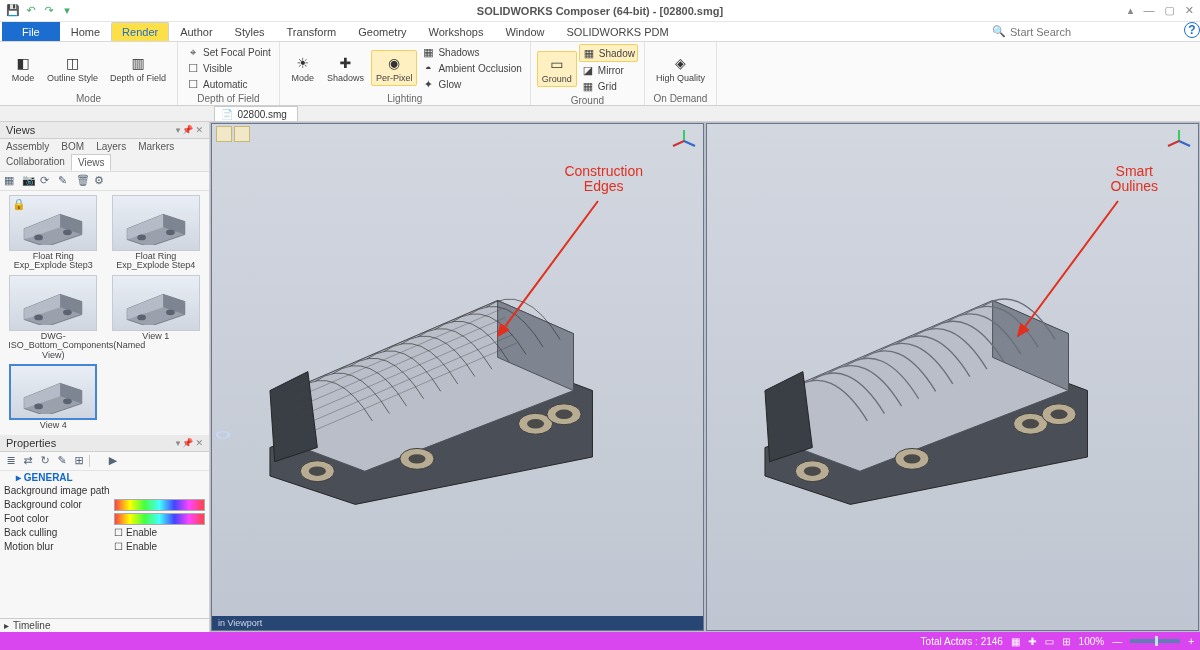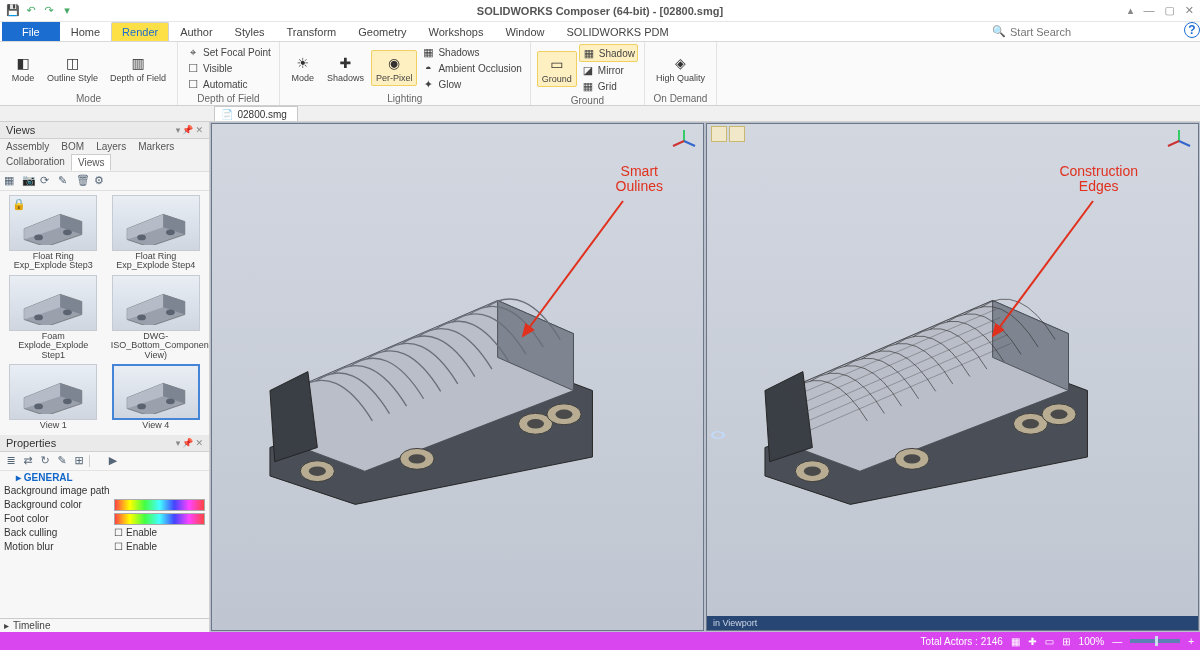--- a/index.html
+++ b/index.html
@@ -274,48 +274,34 @@
             <svg viewBox="0 0 100 60" width="72" height="44">
               <g transform="translate(10,8)">
                 <polygon points="0,30 50,10 80,20 80,38 30,55 0,45" fill="#9aa1ad" stroke="#555" stroke-width="0.8"></polygon>
                 <polygon points="0,30 50,10 50,28 0,45" fill="#b6bcc7"></polygon>
                 <polygon points="50,10 80,20 80,38 50,28" fill="#7e8592"></polygon>
                 <ellipse cx="20" cy="42" rx="6" ry="4" fill="#5b6270"></ellipse>
                 <ellipse cx="60" cy="35" rx="6" ry="4" fill="#5b6270"></ellipse>
               </g>
             </svg>
           </div>
-          <div class="cap">Foam Explode_Explode Step1</div>
+          <div class="cap">DWG-ISO_Bottom_Components(Named View)</div>
         </div>
         <div class="viewcard">
           <div class="thumb">
             <svg viewBox="0 0 100 60" width="72" height="44">
               <g transform="translate(10,8)">
                 <polygon points="0,30 50,10 80,20 80,38 30,55 0,45" fill="#9aa1ad" stroke="#555" stroke-width="0.8"></polygon>
                 <polygon points="0,30 50,10 50,28 0,45" fill="#b6bcc7"></polygon>
                 <polygon points="50,10 80,20 80,38 50,28" fill="#7e8592"></polygon>
                 <ellipse cx="20" cy="42" rx="6" ry="4" fill="#5b6270"></ellipse>
                 <ellipse cx="60" cy="35" rx="6" ry="4" fill="#5b6270"></ellipse>
               </g>
             </svg>
           </div>
-          <div class="cap">DWG-ISO_Bottom_Components(Named View)</div>
-        </div>
-        <div class="viewcard">
-          <div class="thumb">
-            <svg viewBox="0 0 100 60" width="72" height="44">
-              <g transform="translate(10,8)">
-                <polygon points="0,30 50,10 80,20 80,38 30,55 0,45" fill="#9aa1ad" stroke="#555" stroke-width="0.8"></polygon>
-                <polygon points="0,30 50,10 50,28 0,45" fill="#b6bcc7"></polygon>
-                <polygon points="50,10 80,20 80,38 50,28" fill="#7e8592"></polygon>
-                <ellipse cx="20" cy="42" rx="6" ry="4" fill="#5b6270"></ellipse>
-                <ellipse cx="60" cy="35" rx="6" ry="4" fill="#5b6270"></ellipse>
-              </g>
-            </svg>
-          </div>
           <div class="cap">View 1</div>
         </div>
         <div class="viewcard sel">
           <div class="thumb">
             <svg viewBox="0 0 100 60" width="72" height="44">
               <g transform="translate(10,8)">
                 <polygon points="0,30 50,10 80,20 80,38 30,55 0,45" fill="#9aa1ad" stroke="#555" stroke-width="0.8"></polygon>
                 <polygon points="0,30 50,10 50,28 0,45" fill="#b6bcc7"></polygon>
                 <polygon points="50,10 80,20 80,38 50,28" fill="#7e8592"></polygon>
                 <ellipse cx="20" cy="42" rx="6" ry="4" fill="#5b6270"></ellipse>
@@ -379,67 +365,20 @@
           </div>
         </div>
       </div>
     <div class="timeline">
       <span>▸</span>
       <span>Timeline</span>
     </div>
   </div>
 
   <div class="viewport">
-    <div class="viewhalf">
-      <svg class="triad" viewBox="0 0 26 26">
-          <line x1="13" y1="13" x2="13" y2="2" stroke="#3c6" stroke-width="2"></line>
-          <line x1="13" y1="13" x2="24" y2="18" stroke="#36c" stroke-width="2"></line>
-          <line x1="13" y1="13" x2="2" y2="18" stroke="#c33" stroke-width="2"></line>
-        </svg>
-      <div class="inner"><svg class="mini-machine" viewBox="0 0 400 260" preserveAspectRatio="xMidYMid meet">
-            <g transform="translate(20,10)">
-              <polygon points="20,200 280,110 360,140 360,210 110,260 20,230" fill="#4a4f57" stroke="#222" stroke-width="1"></polygon>
-              <polygon points="40,140 260,45 340,80 340,140 120,225 40,195" fill="#b9bec8" stroke="#4b4f57"></polygon>
-              <polygon points="260,45 340,80 340,140 260,105" fill="#7e8490" stroke="#4b4f57"></polygon>
-              <path d="M50,138 Q90,110 128,172" fill="none" stroke="#6a6f79" stroke-width="1.4"></path>
-              <path d="M68,130.2 Q108,102.19999999999999 146,164.2" fill="none" stroke="#6a6f79" stroke-width="1.4"></path>
-              <path d="M86,122.4 Q126,94.4 164,156.4" fill="none" stroke="#6a6f79" stroke-width="1.4"></path>
-              <path d="M104,114.6 Q144,86.6 182,148.6" fill="none" stroke="#6a6f79" stroke-width="1.4"></path>
-              <path d="M122,106.8 Q162,78.8 200,140.8" fill="none" stroke="#6a6f79" stroke-width="1.4"></path>
-              <path d="M140,99 Q180,71 218,133" fill="none" stroke="#6a6f79" stroke-width="1.4"></path>
-              <path d="M158,91.2 Q198,63.2 236,125.2" fill="none" stroke="#6a6f79" stroke-width="1.4"></path>
-              <path d="M176,83.4 Q216,55.400000000000006 254,117.4" fill="none" stroke="#6a6f79" stroke-width="1.4"></path>
-              <path d="M194,75.6 Q234,47.599999999999994 272,109.6" fill="none" stroke="#6a6f79" stroke-width="1.4"></path>
-              <path d="M212,67.8 Q252,39.8 290,101.8" fill="none" stroke="#6a6f79" stroke-width="1.4"></path>
-              <path d="M230,60 Q270,32 308,94" fill="none" stroke="#6a6f79" stroke-width="1.4"></path>
-              <path d="M248,52.2 Q288,24.200000000000003 326,86.2" fill="none" stroke="#6a6f79" stroke-width="1.4"></path>
-              <polygon points="20,140 60,120 70,200 25,215" fill="#3a3e45" stroke="#222"></polygon>
-              <ellipse cx="70" cy="225" rx="18" ry="11" fill="#b8ad92" stroke="#3a3a3a"></ellipse>
-              <ellipse cx="70" cy="225" rx="9" ry="5" fill="#4a4a4a"></ellipse>
-              <ellipse cx="175" cy="212" rx="18" ry="11" fill="#b8ad92" stroke="#3a3a3a"></ellipse>
-              <ellipse cx="175" cy="212" rx="9" ry="5" fill="#4a4a4a"></ellipse>
-              <ellipse cx="300" cy="175" rx="18" ry="11" fill="#b8ad92" stroke="#3a3a3a"></ellipse>
-              <ellipse cx="300" cy="175" rx="9" ry="5" fill="#4a4a4a"></ellipse>
-              <ellipse cx="330" cy="165" rx="18" ry="11" fill="#b8ad92" stroke="#3a3a3a"></ellipse>
-              <ellipse cx="330" cy="165" rx="9" ry="5" fill="#4a4a4a"></ellipse>
-            </g>
-          </svg></div>
-      <div class="annot" style="top:40px; right:40px;">
-        <div>Smart</div>
-          <div>Oulines</div>
-      </div>
-      <svg style="position:absolute;top:72px;right:70px;width:120px;height:150px;pointer-events:none">
-          <defs>
-            <marker id="ah2" markerWidth="8" markerHeight="8" refX="6" refY="3" orient="auto">
-              <path d="M0,0 L7,3 L0,6 Z" fill="#e1301e"></path>
-            </marker>
-          </defs>
-          <line x1="110" y1="5" x2="10" y2="140" stroke="#e1301e" stroke-width="2" marker-end="url(#ah2)"></line>
-        </svg>
-    </div>
     <div class="viewhalf">
       <div class="vptoolbar">
         <span></span>
         <span></span>
       </div>
       <svg class="triad" viewBox="0 0 26 26">
           <line x1="13" y1="13" x2="13" y2="2" stroke="#3c6" stroke-width="2"></line>
           <line x1="13" y1="13" x2="24" y2="18" stroke="#36c" stroke-width="2"></line>
           <line x1="13" y1="13" x2="2" y2="18" stroke="#c33" stroke-width="2"></line>
         </svg>
@@ -487,20 +426,67 @@
             <marker id="ah1" markerWidth="8" markerHeight="8" refX="6" refY="3" orient="auto">
               <path d="M0,0 L7,3 L0,6 Z" fill="#e1301e"></path>
             </marker>
           </defs>
           <line x1="110" y1="5" x2="10" y2="140" stroke="#e1301e" stroke-width="2" marker-end="url(#ah1)"></line>
         </svg>
       <div class="vpstatus">
           <span>in Viewport</span>
         </div>
     </div>
+    <div class="viewhalf">
+      <svg class="triad" viewBox="0 0 26 26">
+          <line x1="13" y1="13" x2="13" y2="2" stroke="#3c6" stroke-width="2"></line>
+          <line x1="13" y1="13" x2="24" y2="18" stroke="#36c" stroke-width="2"></line>
+          <line x1="13" y1="13" x2="2" y2="18" stroke="#c33" stroke-width="2"></line>
+        </svg>
+      <div class="inner"><svg class="mini-machine" viewBox="0 0 400 260" preserveAspectRatio="xMidYMid meet">
+            <g transform="translate(20,10)">
+              <polygon points="20,200 280,110 360,140 360,210 110,260 20,230" fill="#4a4f57" stroke="#222" stroke-width="1"></polygon>
+              <polygon points="40,140 260,45 340,80 340,140 120,225 40,195" fill="#b9bec8" stroke="#4b4f57"></polygon>
+              <polygon points="260,45 340,80 340,140 260,105" fill="#7e8490" stroke="#4b4f57"></polygon>
+              <path d="M50,138 Q90,110 128,172" fill="none" stroke="#6a6f79" stroke-width="1.4"></path>
+              <path d="M68,130.2 Q108,102.19999999999999 146,164.2" fill="none" stroke="#6a6f79" stroke-width="1.4"></path>
+              <path d="M86,122.4 Q126,94.4 164,156.4" fill="none" stroke="#6a6f79" stroke-width="1.4"></path>
+              <path d="M104,114.6 Q144,86.6 182,148.6" fill="none" stroke="#6a6f79" stroke-width="1.4"></path>
+              <path d="M122,106.8 Q162,78.8 200,140.8" fill="none" stroke="#6a6f79" stroke-width="1.4"></path>
+              <path d="M140,99 Q180,71 218,133" fill="none" stroke="#6a6f79" stroke-width="1.4"></path>
+              <path d="M158,91.2 Q198,63.2 236,125.2" fill="none" stroke="#6a6f79" stroke-width="1.4"></path>
+              <path d="M176,83.4 Q216,55.400000000000006 254,117.4" fill="none" stroke="#6a6f79" stroke-width="1.4"></path>
+              <path d="M194,75.6 Q234,47.599999999999994 272,109.6" fill="none" stroke="#6a6f79" stroke-width="1.4"></path>
+              <path d="M212,67.8 Q252,39.8 290,101.8" fill="none" stroke="#6a6f79" stroke-width="1.4"></path>
+              <path d="M230,60 Q270,32 308,94" fill="none" stroke="#6a6f79" stroke-width="1.4"></path>
+              <path d="M248,52.2 Q288,24.200000000000003 326,86.2" fill="none" stroke="#6a6f79" stroke-width="1.4"></path>
+              <polygon points="20,140 60,120 70,200 25,215" fill="#3a3e45" stroke="#222"></polygon>
+              <ellipse cx="70" cy="225" rx="18" ry="11" fill="#b8ad92" stroke="#3a3a3a"></ellipse>
+              <ellipse cx="70" cy="225" rx="9" ry="5" fill="#4a4a4a"></ellipse>
+              <ellipse cx="175" cy="212" rx="18" ry="11" fill="#b8ad92" stroke="#3a3a3a"></ellipse>
+              <ellipse cx="175" cy="212" rx="9" ry="5" fill="#4a4a4a"></ellipse>
+              <ellipse cx="300" cy="175" rx="18" ry="11" fill="#b8ad92" stroke="#3a3a3a"></ellipse>
+              <ellipse cx="300" cy="175" rx="9" ry="5" fill="#4a4a4a"></ellipse>
+              <ellipse cx="330" cy="165" rx="18" ry="11" fill="#b8ad92" stroke="#3a3a3a"></ellipse>
+              <ellipse cx="330" cy="165" rx="9" ry="5" fill="#4a4a4a"></ellipse>
+            </g>
+          </svg></div>
+      <div class="annot" style="top:40px; right:40px;">
+        <div>Smart</div>
+          <div>Oulines</div>
+      </div>
+      <svg style="position:absolute;top:72px;right:70px;width:120px;height:150px;pointer-events:none">
+          <defs>
+            <marker id="ah2" markerWidth="8" markerHeight="8" refX="6" refY="3" orient="auto">
+              <path d="M0,0 L7,3 L0,6 Z" fill="#e1301e"></path>
+            </marker>
+          </defs>
+          <line x1="110" y1="5" x2="10" y2="140" stroke="#e1301e" stroke-width="2" marker-end="url(#ah2)"></line>
+        </svg>
+    </div>
   </div>
 </div>
 
 <div class="statusbar">
   <div class="fill"></div>
   <span>Total Actors : 2146</span>
   <span>▦</span>
   <span>✚</span>
   <span>▭</span>
   <span>⊞</span>

